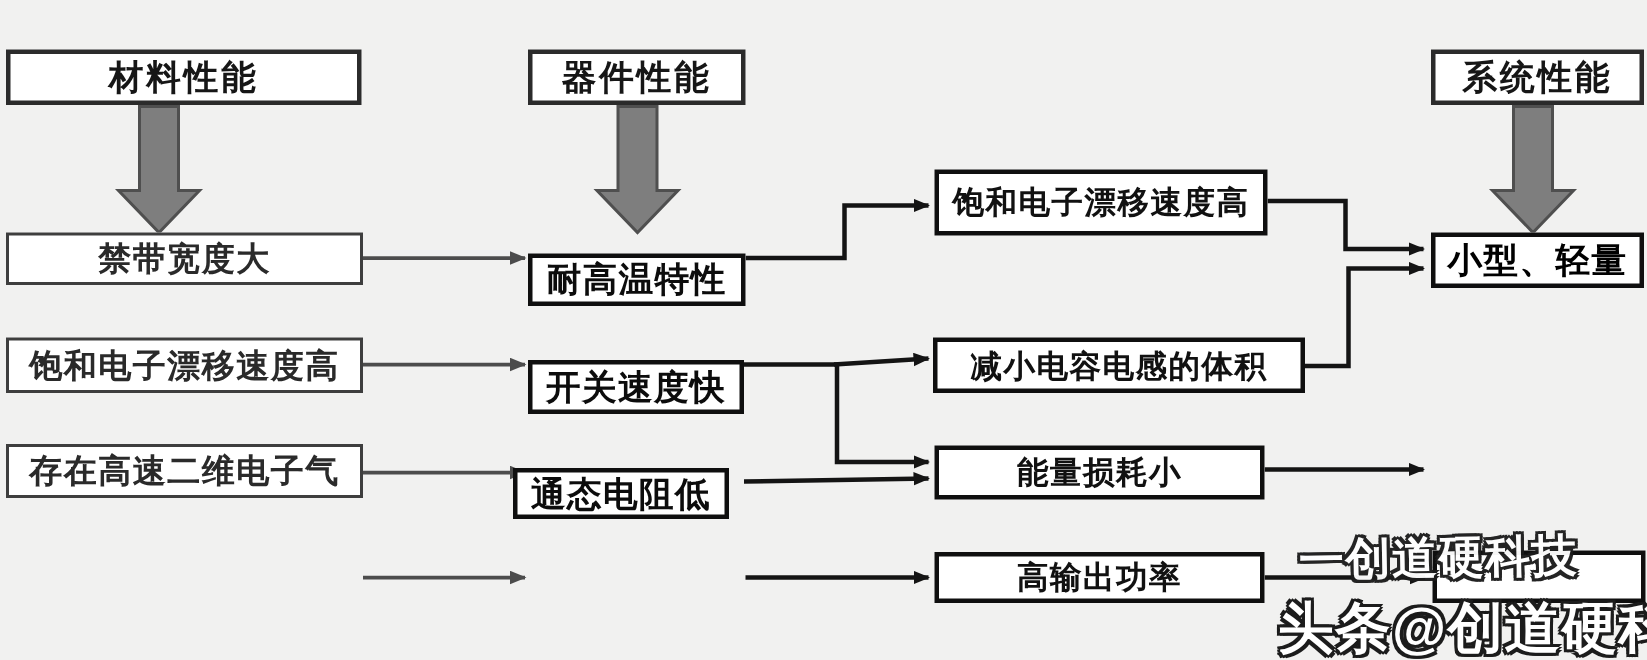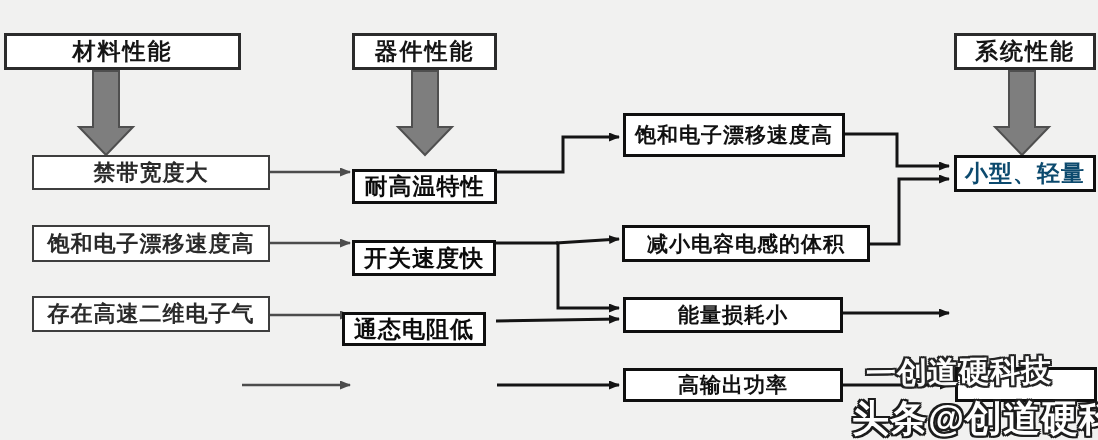--- a/index.html
+++ b/index.html
@@ -25,33 +25,33 @@
     white-space:nowrap;
     box-sizing:border-box;
     z-index:2;
   }
   .hdr{
     border:3px solid #2b2b2b;
     font-size:23px;font-weight:700;color:#161616;letter-spacing:2px;
   }
   .lft{
     border:2.5px solid #3e3e3e;
-    font-size:22px;font-weight:600;color:#2a2a2a;letter-spacing:1px;margin-left:28px;
+    font-size:22px;font-weight:600;color:#2a2a2a;letter-spacing:1px;
   }
   .dev{
     border:3px solid #0f0f0f;
     font-size:23px;font-weight:700;color:#0c0c0c;letter-spacing:1px;margin-top:14px;
   }
   .ben{
     border:3px solid #0f0f0f;
     font-size:21px;font-weight:700;color:#111111;letter-spacing:1px;
   }
   .sys{
     border:3px solid #0f0f0f;
-    font-size:23px;font-weight:700;color:#0c4a6e;letter-spacing:1px;
+    font-size:23px;font-weight:700;color:#000000;letter-spacing:1px;
   }
   .watermark{
     position:absolute;
     color:#ffffff;
     font-weight:700;
     white-space:nowrap;
     z-index:5;
     pointer-events:none;
     text-shadow:
       -2px -2px 0 #1c1c1c, 2px -2px 0 #1c1c1c,

